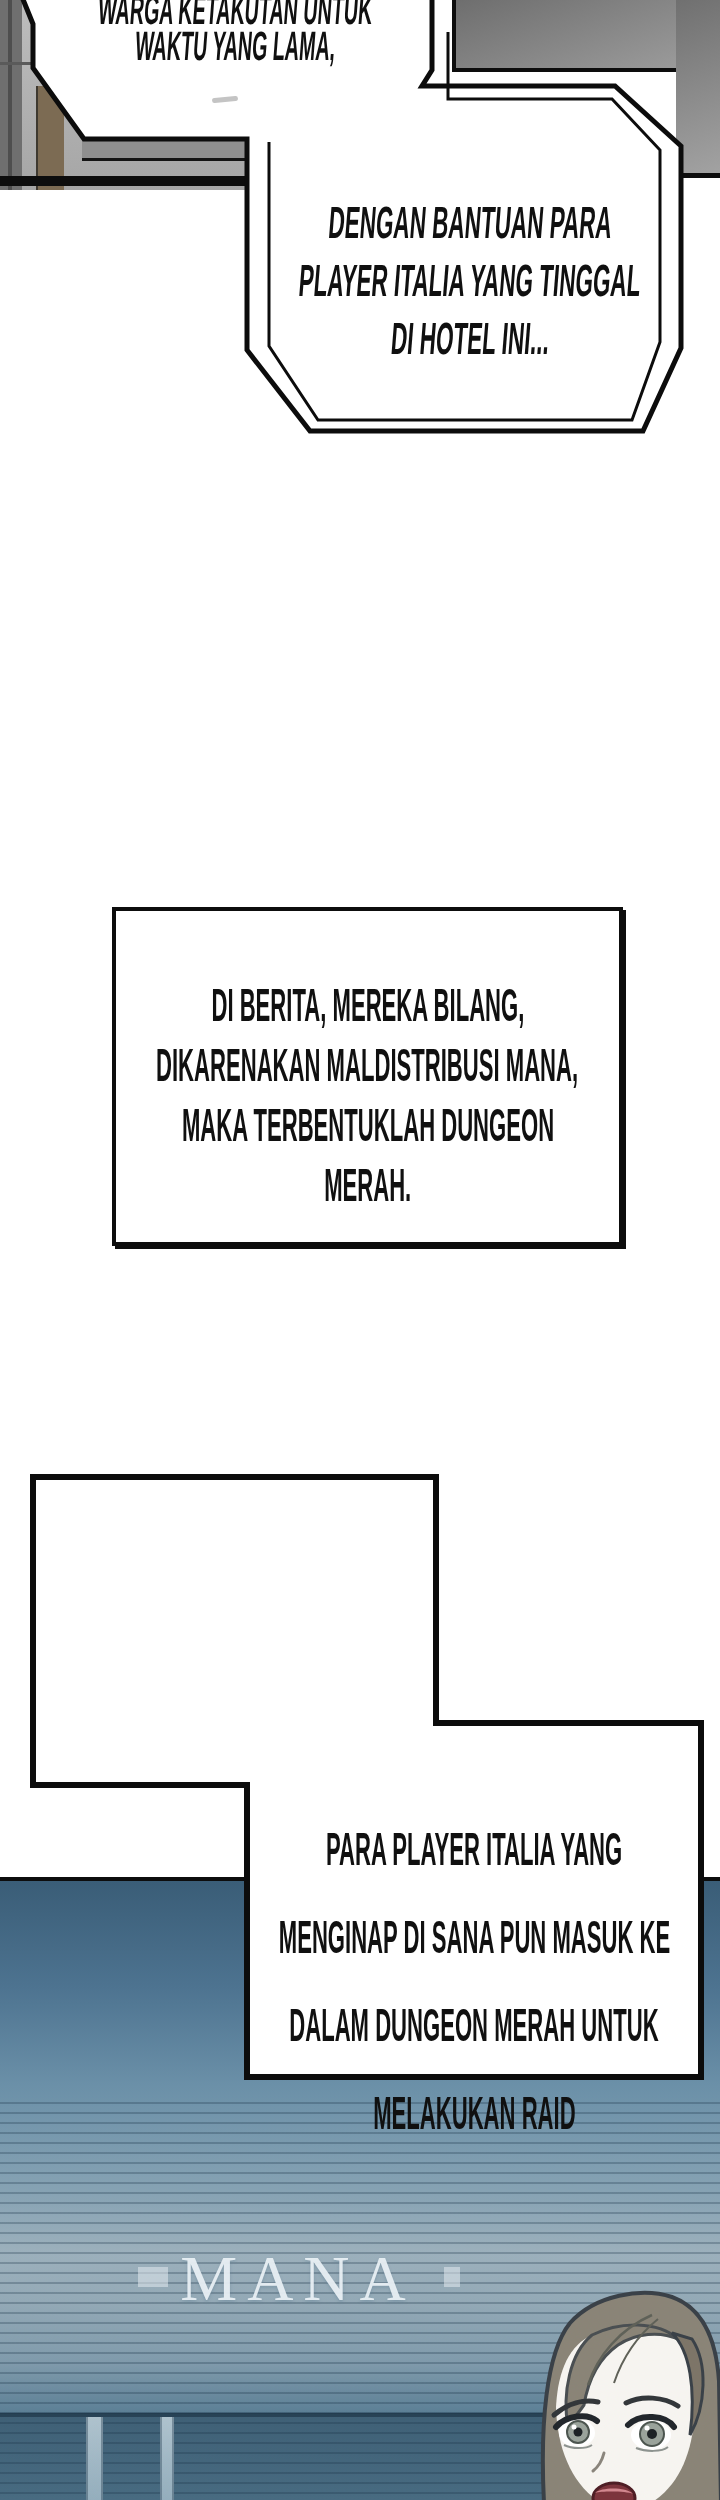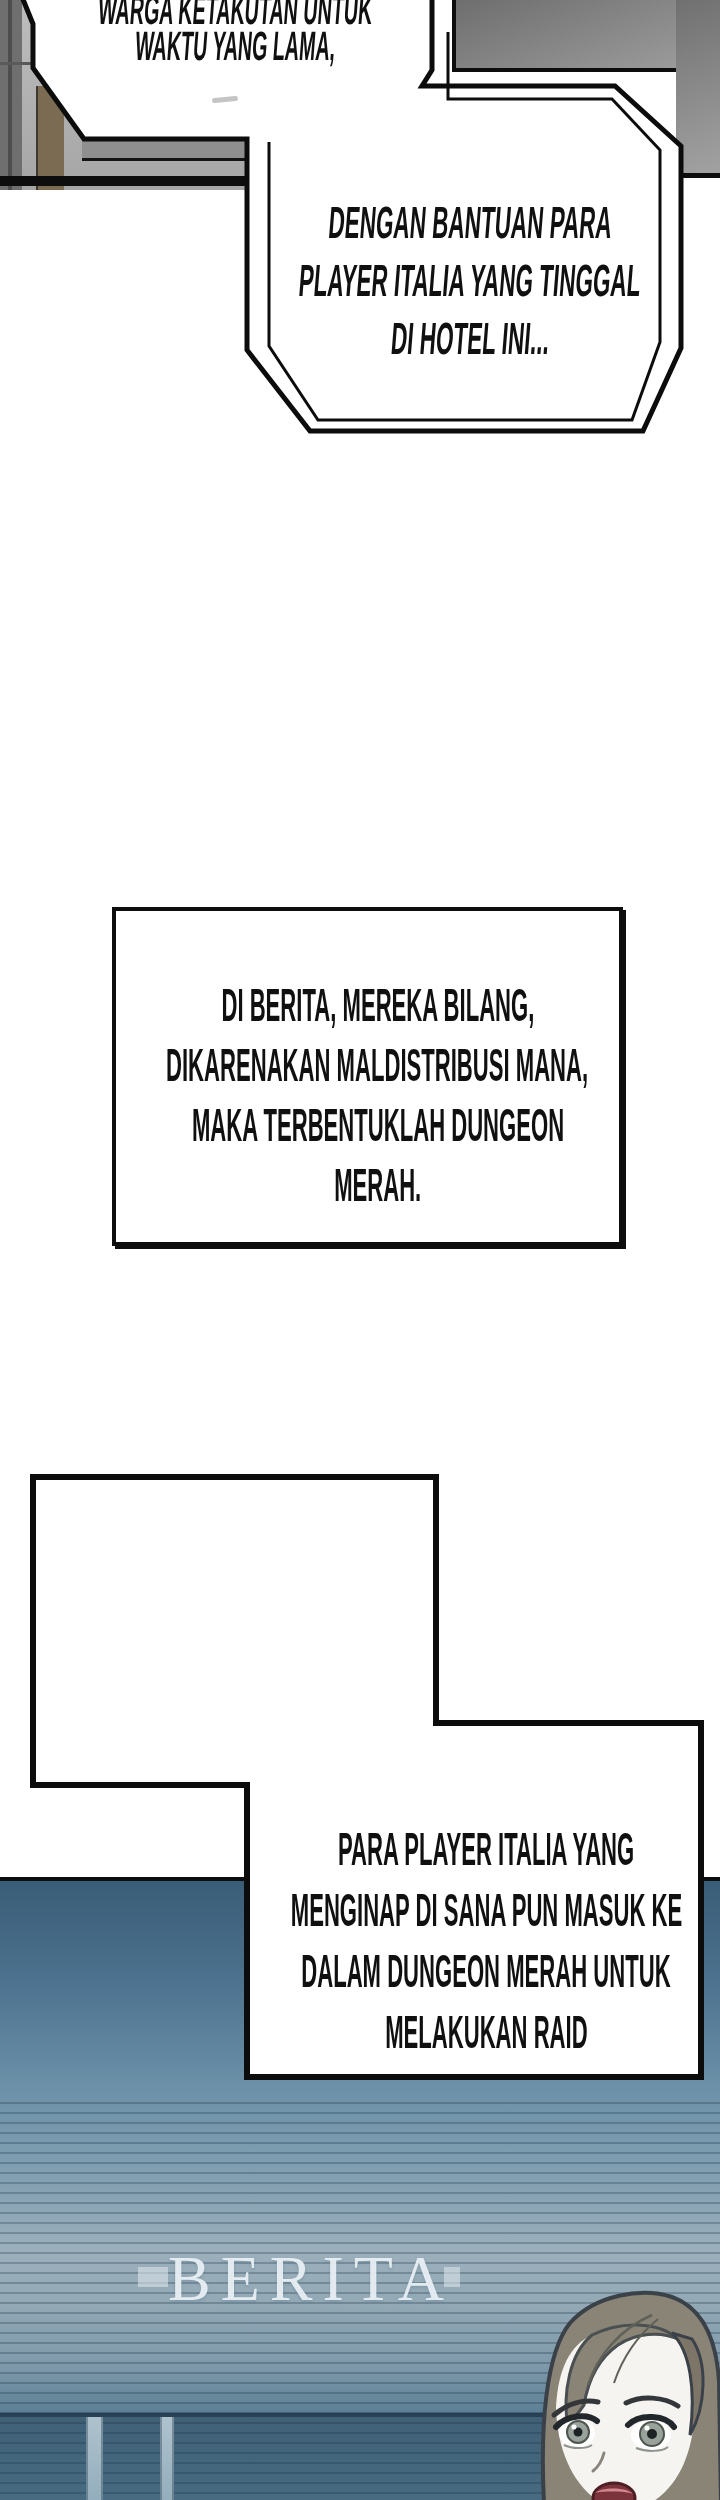--- a/index.html
+++ b/index.html
@@ -31,25 +31,25 @@
 
   
   .ctext{position:absolute;display:flex;flex-direction:column;align-items:center;color:#101010;}
   .ctext .ln{white-space:nowrap;font-weight:700;}
   .bub .ln{font-size:45px;line-height:58px;transform:scaleX(.5) skewX(-9deg);}
   .bub1 .ln{font-size:41px;line-height:36px;transform:scaleX(.48) skewX(-9deg);}
   .boxt .ln{font-size:47px;transform:scaleX(.47);}
 
   .b1{left:35px;top:-8px;width:400px;}
   .b2{left:270px;top:194px;width:400px;}
-  .t-box1{left:116px;top:975px;width:503px;padding-left:10px;}
+  .t-box1{left:116px;top:975px;width:503px;}
   .t-box1 .ln{line-height:60px;}
   .t-box2{left:33px;top:1548px;width:403px;}
   .t-box2 .ln{line-height:63px;}
-  .t-box3{left:259px;top:1818px;width:454px;}
+  .t-box3{left:247px;top:1818px;width:454px;gap:27px;}
   .t-box3 .ln{line-height:61px;}
 
   
   .box1{left:112px;top:907px;width:511px;height:339px;background:#ffffff;
     border:4px solid #0d0d0d;box-sizing:border-box;box-shadow:3px 3px 0 #0d0d0d;}
 
   
   .photo{left:0;top:1877px;width:720px;height:623px;border-top:4px solid #0d0d0d;box-sizing:border-box;
     background:linear-gradient(180deg,
       #3a5d77 0%, #4d7390 17%, #6b90a8 33%, #86a2b3 50%, #9cb0bc 60%,
@@ -111,21 +111,21 @@
     <div class="ln">DI BERITA, MEREKA BILANG,</div>
     <div class="ln">DIKARENAKAN MALDISTRIBUSI MANA,</div>
     <div class="ln">MAKA TERBENTUKLAH DUNGEON</div>
     <div class="ln">MERAH.</div>
   </div>
 
   <div class="abs photo">
     <div class="abs stripes"></div>
     <div class="abs wpatch wl"></div>
     <div class="abs wpatch wr"></div>
-    <div class="abs hotel-sign">BERITA</div>
+    <div class="abs hotel-sign">MANA</div>
     <div class="abs divider"></div>
     <div class="abs pillar p1"></div>
     <div class="abs pillar p2"></div>
   </div>
 
   <svg class="abs boxes-svg" viewBox="0 0 720 630">
     <polygon points="33,17 436,17 436,263 701,263 701,617 247,617 247,325 33,325" fill="#ffffff" stroke="#0c0c0c" stroke-width="6" stroke-linejoin="miter"></polygon>
   </svg>
 
   <div class="ctext boxt t-box3">

